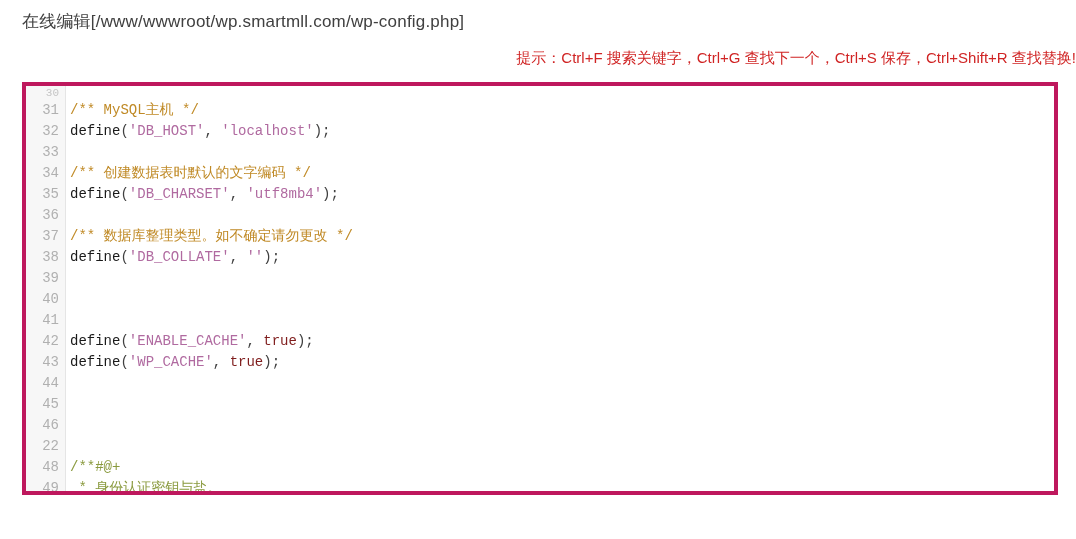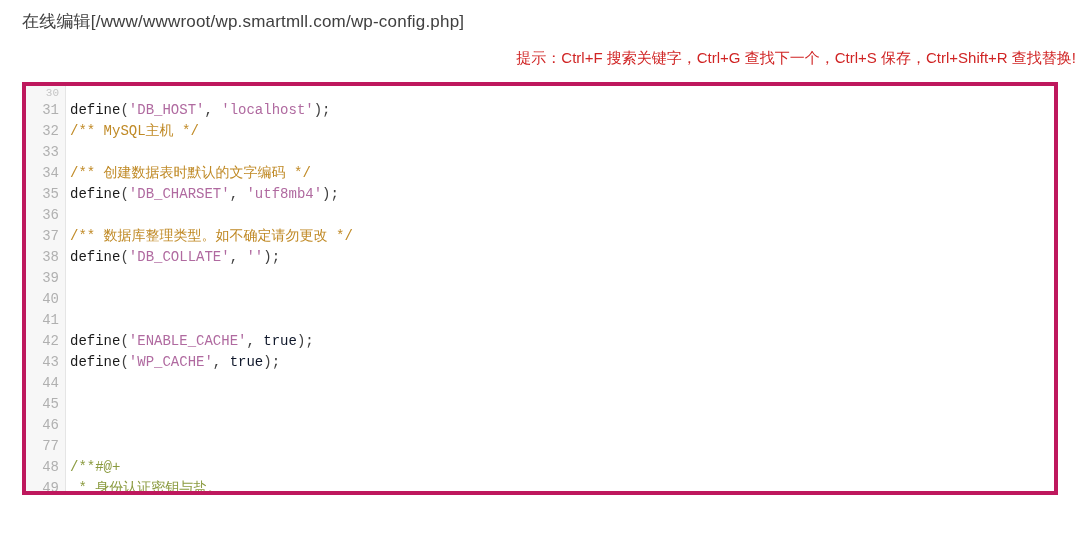--- a/index.html
+++ b/index.html
@@ -10,21 +10,21 @@
     .editor-body{ display:flex; font-family:Consolas,"Courier New",monospace; font-size:14px; line-height:21px; }
     .gutter{ background:#f7f7f7; color:#b0b0b0; text-align:right; padding:0 6px 0 10px; border-right:1px solid #e5e5e5; user-select:none; min-width:40px;}
     .gutter .ln{ height:21px;}
     .gutter .ln.first{ height:14px; font-size:11px; line-height:14px; color:#c5c5c5;}
     .code{ padding-left:4px; flex:1;}
     .code .cl{ height:21px; white-space:pre;}
     .code .cl.first{ height:14px;}
     .c-comment{ color:#c08a26; }
     .c-def{ color:#1a1a1a;}
     .c-str{ color:#b06aa0;}
-    .c-key{ color:#0f172a;}
+    .c-key{ color:#7f1d1d;}
     .c-punct{ color:#404040;}
     .c-doc{ color:#8a9a3e;}
   </style>
 </head>
 <body>
 
 <div class="title-bar">在线编辑[/www/wwwroot/wp.smartmll.com/wp-config.php]</div>
 <div class="hint-bar">提示：Ctrl+F 搜索关键字，Ctrl+G 查找下一个，Ctrl+S 保存，Ctrl+Shift+R 查找替换!</div>
 
 <div class="editor-wrap">
@@ -40,28 +40,28 @@
       <div class="ln">37</div>
       <div class="ln">38</div>
       <div class="ln">39</div>
       <div class="ln">40</div>
       <div class="ln">41</div>
       <div class="ln">42</div>
       <div class="ln">43</div>
       <div class="ln">44</div>
       <div class="ln">45</div>
       <div class="ln">46</div>
-      <div class="ln">77</div>
+      <div class="ln">22</div>
       <div class="ln">48</div>
       <div class="ln">49</div>
     </div>
     <div class="code">
       <div class="cl first"></div>
+      <div class="cl"><span class="c-comment">/** MySQL主机 */</span></div>
       <div class="cl"><span class="c-def">define</span><span class="c-punct">(</span><span class="c-str">'DB_HOST'</span><span class="c-punct">, </span><span class="c-str">'localhost'</span><span class="c-punct">);</span></div>
-      <div class="cl"><span class="c-comment">/** MySQL主机 */</span></div>
       <div class="cl"></div>
       <div class="cl"><span class="c-comment">/** 创建数据表时默认的文字编码 */</span></div>
       <div class="cl"><span class="c-def">define</span><span class="c-punct">(</span><span class="c-str">'DB_CHARSET'</span><span class="c-punct">, </span><span class="c-str">'utf8mb4'</span><span class="c-punct">);</span></div>
       <div class="cl"></div>
       <div class="cl"><span class="c-comment">/** 数据库整理类型。如不确定请勿更改 */</span></div>
       <div class="cl"><span class="c-def">define</span><span class="c-punct">(</span><span class="c-str">'DB_COLLATE'</span><span class="c-punct">, </span><span class="c-str">''</span><span class="c-punct">);</span></div>
       <div class="cl"></div>
       <div class="cl"></div>
       <div class="cl"></div>
       <div class="cl"><span class="c-def">define</span><span class="c-punct">(</span><span class="c-str">'ENABLE_CACHE'</span><span class="c-punct">, </span><span class="c-key">true</span><span class="c-punct">);</span></div>

